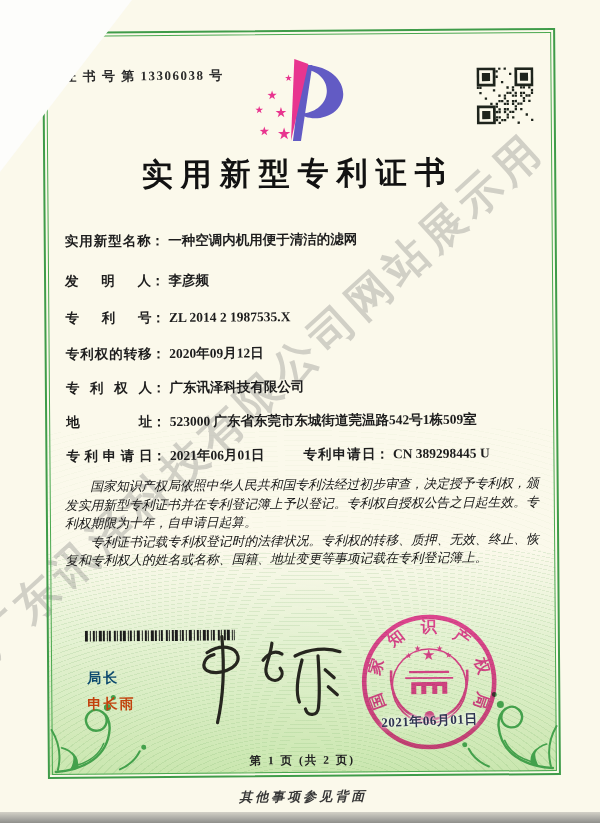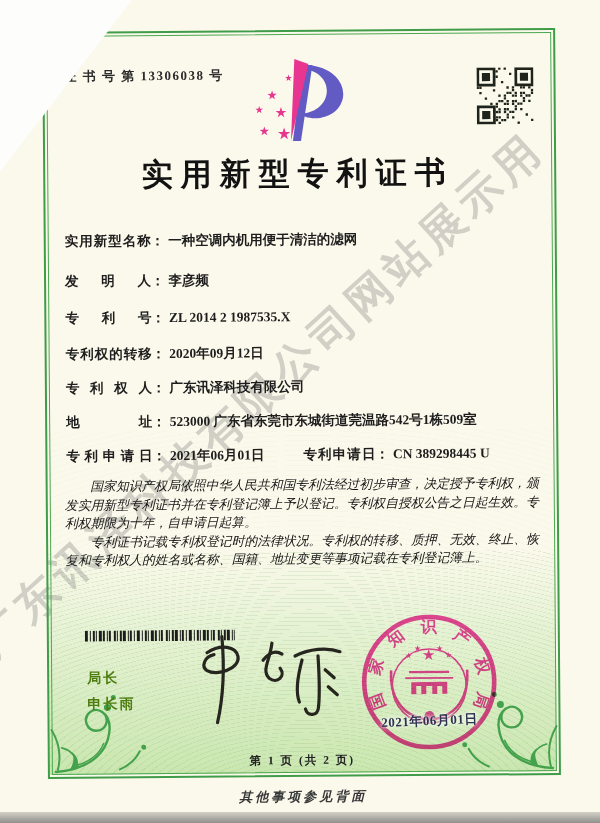--- a/index.html
+++ b/index.html
@@ -35,23 +35,23 @@
   .colon{margin-right:4px;}
   .grant-no-group{position:absolute;left:237px;top:0;}
   .grant-no-group .flabel{width:72px;}
 
   .paras{position:absolute;left:64px;top:476px;width:474px;z-index:5;font-size:12.8px;line-height:18.6px;
     color:#161616;text-align:justify;font-style:italic;font-weight:500;}
   .paras p{margin:0;text-indent:2em;}
 
   .barcode{position:absolute;left:83px;top:626px;z-index:5;}
   .director-label{position:absolute;left:85px;top:668px;z-index:5;
-    font-family:"Liberation Sans","DejaVu Sans",sans-serif;font-size:14px;font-weight:600;letter-spacing:2px;color:#4d7c0f;}
+    font-family:"Liberation Sans","DejaVu Sans",sans-serif;font-size:14px;font-weight:600;letter-spacing:2px;color:#0c4a6e;}
   .director-name{position:absolute;left:85px;top:694px;z-index:5;
-    font-family:"Liberation Sans","DejaVu Sans",sans-serif;font-size:14px;font-weight:600;letter-spacing:2px;color:#4d7c0f;}
+    font-family:"Liberation Sans","DejaVu Sans",sans-serif;font-size:14px;font-weight:600;letter-spacing:2px;color:#c2410c;}
   .signature{position:absolute;left:175px;top:630px;z-index:5;}
 
   .seal{position:absolute;left:357px;top:613px;z-index:6;mix-blend-mode:multiply;opacity:.94;}
   .seal-date{position:absolute;left:357px;top:713px;width:140px;z-index:7;text-align:center;
     font-size:13px;font-weight:700;color:#2e3450;letter-spacing:.5px;transform:rotate(-2deg);
     text-shadow:0 0 3px #fff,0 0 6px #fff;}
 
   .ornament{position:absolute;z-index:4;}
   .ornament.left{left:47px;top:676px;}
   .ornament.right{left:451px;top:676px;transform:scaleX(-1);}

